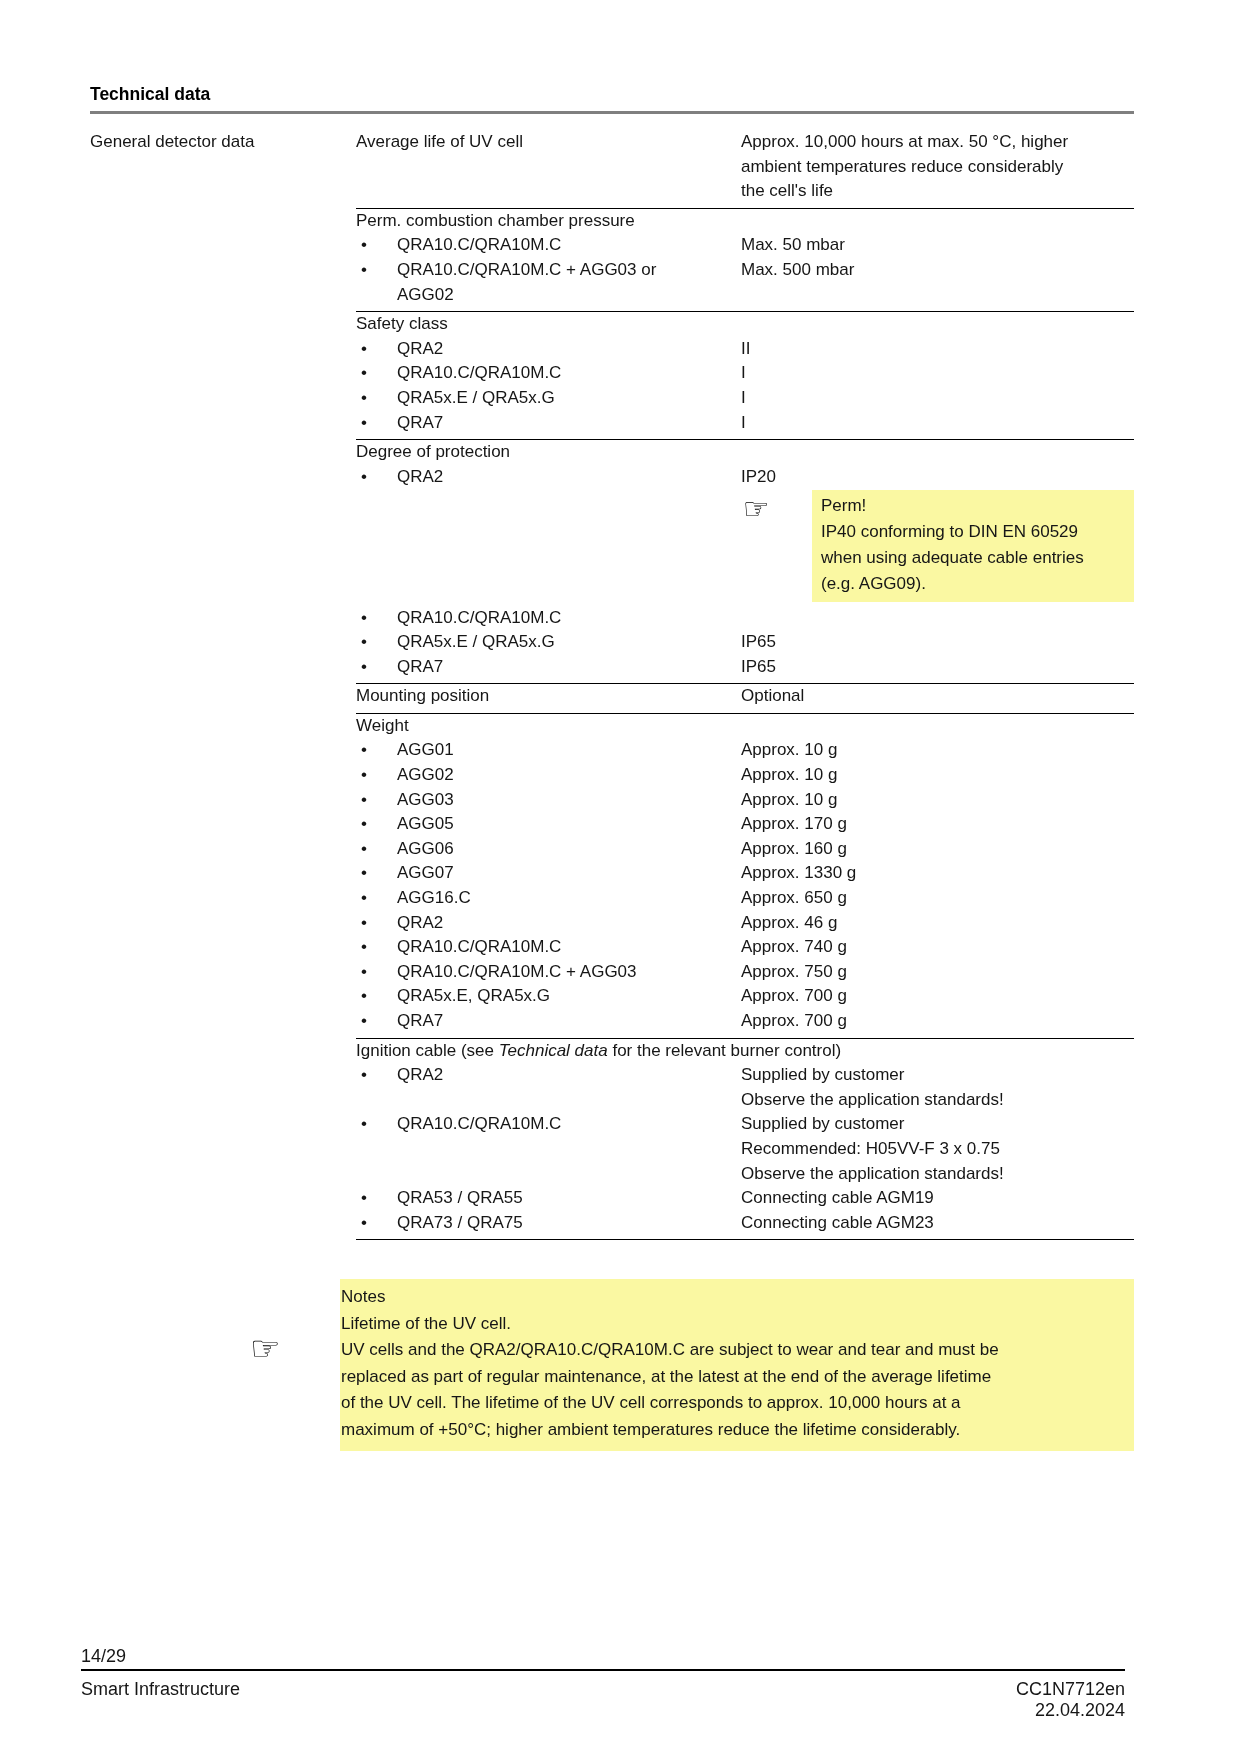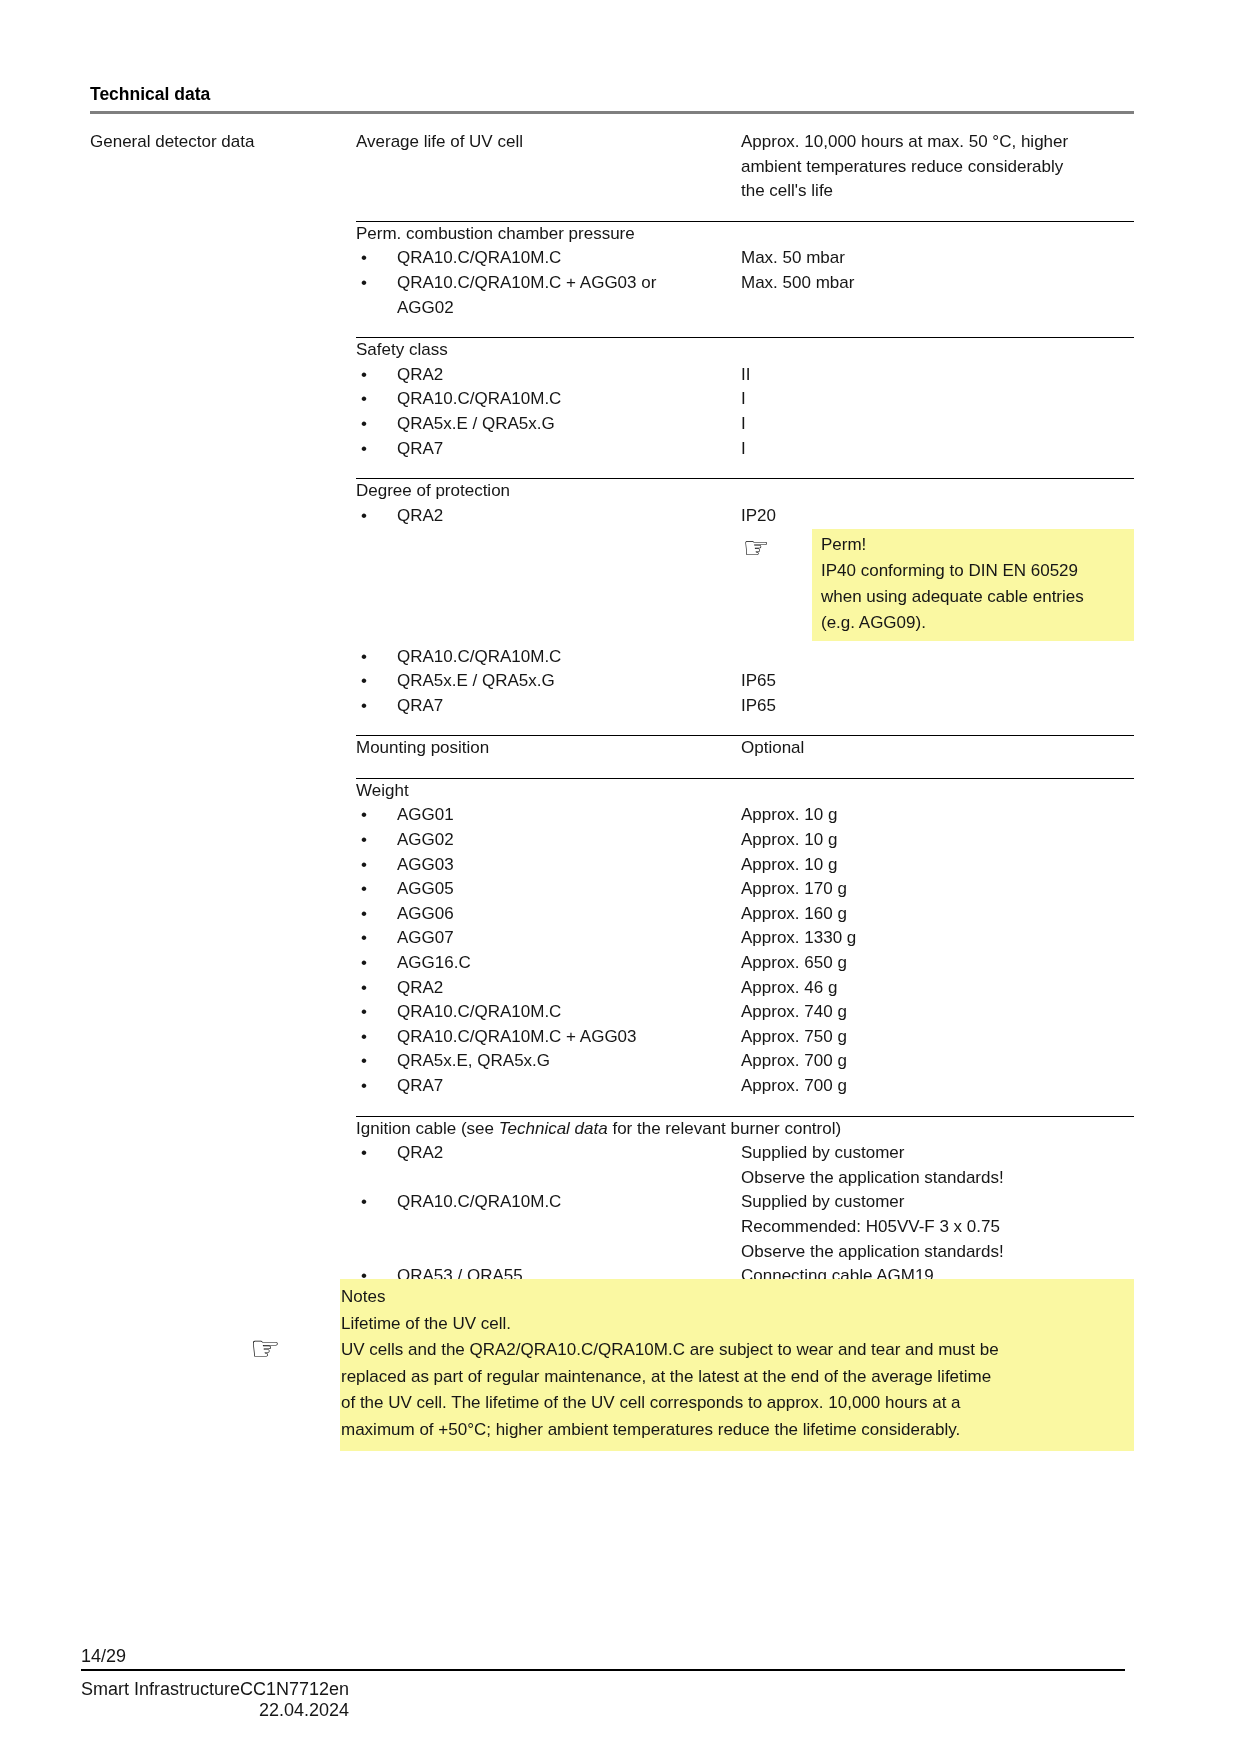--- a/index.html
+++ b/index.html
@@ -10,42 +10,42 @@
     font-size:17px; color:#161616; overflow:hidden;
   }
   .content { position:absolute; left:90px; top:84px; width:1044px; }
   h1.title { font-size:17.5px; font-weight:bold; line-height:20px; color:#000; }
   .title-rule { height:3px; background:#7f7f7f; margin-top:7px; }
 
   .table-wrap { display:flex; margin-top:16px; line-height:24.6px; }
   .rowlabel { width:266px; flex:none; }
   .groups { flex:1; min-width:0; }
 
-  .tgroup { padding-bottom:17px; border-bottom:1.5px solid #000; }
+  .tgroup { padding-bottom:4px; border-bottom:1.5px solid #000; }
   .trow { display:flex; }
   .theader .hline { width:100%; }
   .it { font-style:italic; }
   .c-label { width:385px; flex:none; display:flex; align-items:flex-start; }
   .bullet { width:41px; flex:none; padding-left:5px; }
   .lab-lines { flex:1; min-width:0; }
   .c-value { flex:1; min-width:0; }
 
   .note-row { margin:1px 0 4px; }
   .note-flex { display:flex; }
   .hand { font-family:"DejaVu Sans",sans-serif; line-height:1; color:#000; }
   .note-hand { width:71px; flex:none; font-size:30px; padding:4px 0 0 2px; }
   .note-box { flex:1; background:#faf8a2; padding:3px 9px 5px; line-height:25.8px; }
 
   .notes-section { position:absolute; left:90px; top:1279px; width:1044px; display:flex; }
   .notes-hand { width:250px; flex:none; font-size:34px; padding:52px 0 0 160px; }
   .notes-box { flex:1; background:#faf8a2; padding:5px 1px 7px; line-height:26.6px; }
 
   .footer { position:absolute; left:81px; top:1622px; width:1044px; font-size:18px; line-height:20px;margin-top:24px; }
   .f-rule { height:1.5px; background:#000; margin-top:3px; }
-  .f-row { display:flex; justify-content:flex-start; margin-top:8px; }
+  .f-row { display:flex; justify-content:space-between; margin-top:8px; }
   .f-right { text-align:right; line-height:21.5px; }
 </style>
 </head>
 <body>
 
 <div class="page">
 
   <div class="content">
     <h1 class="title">Technical data</h1>
     <div class="title-rule"></div>

